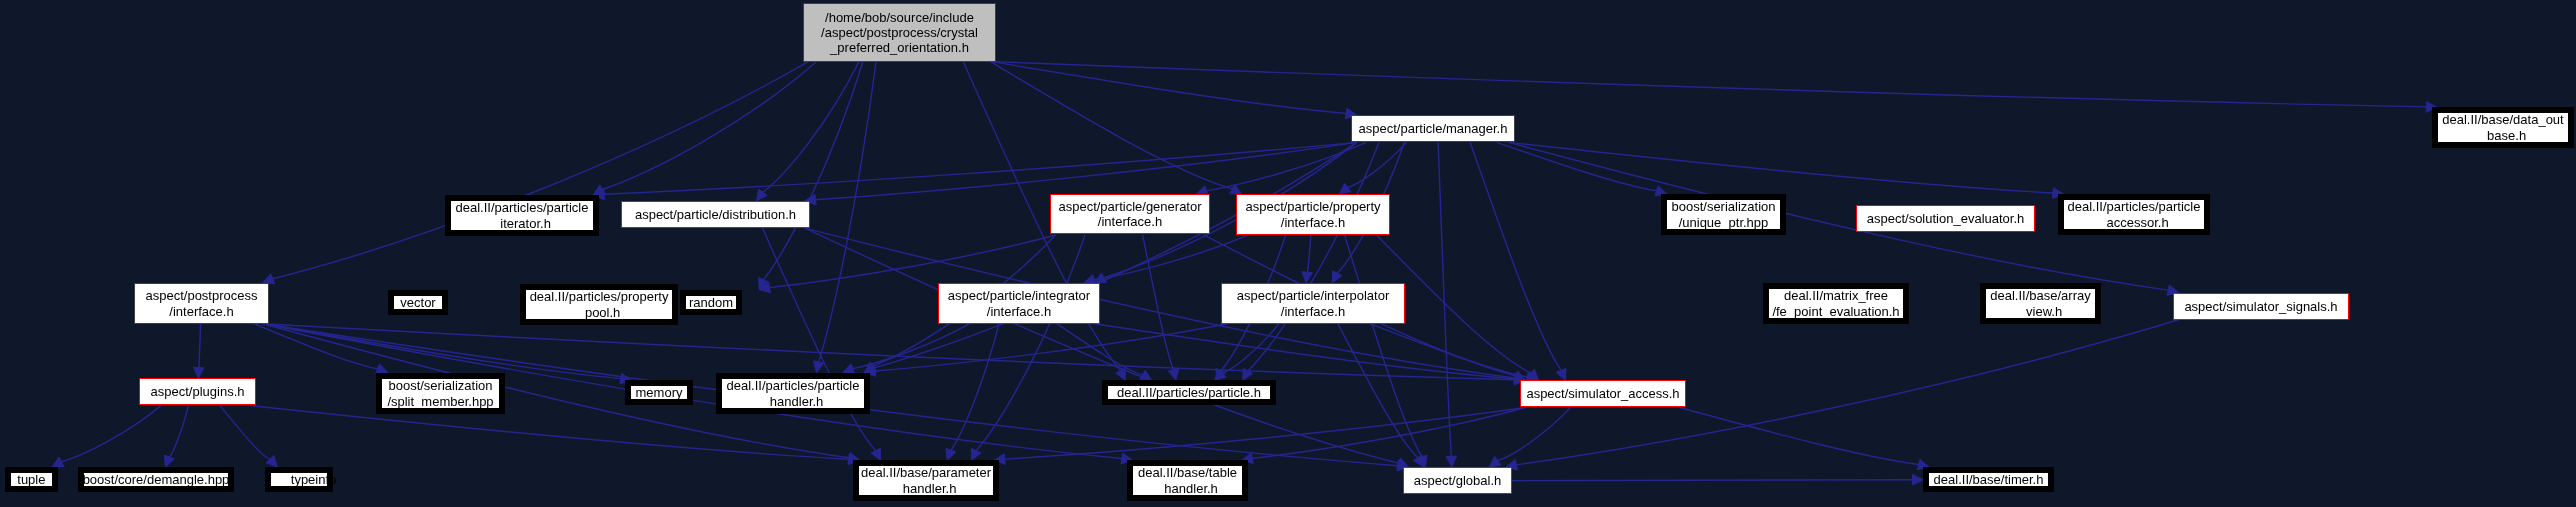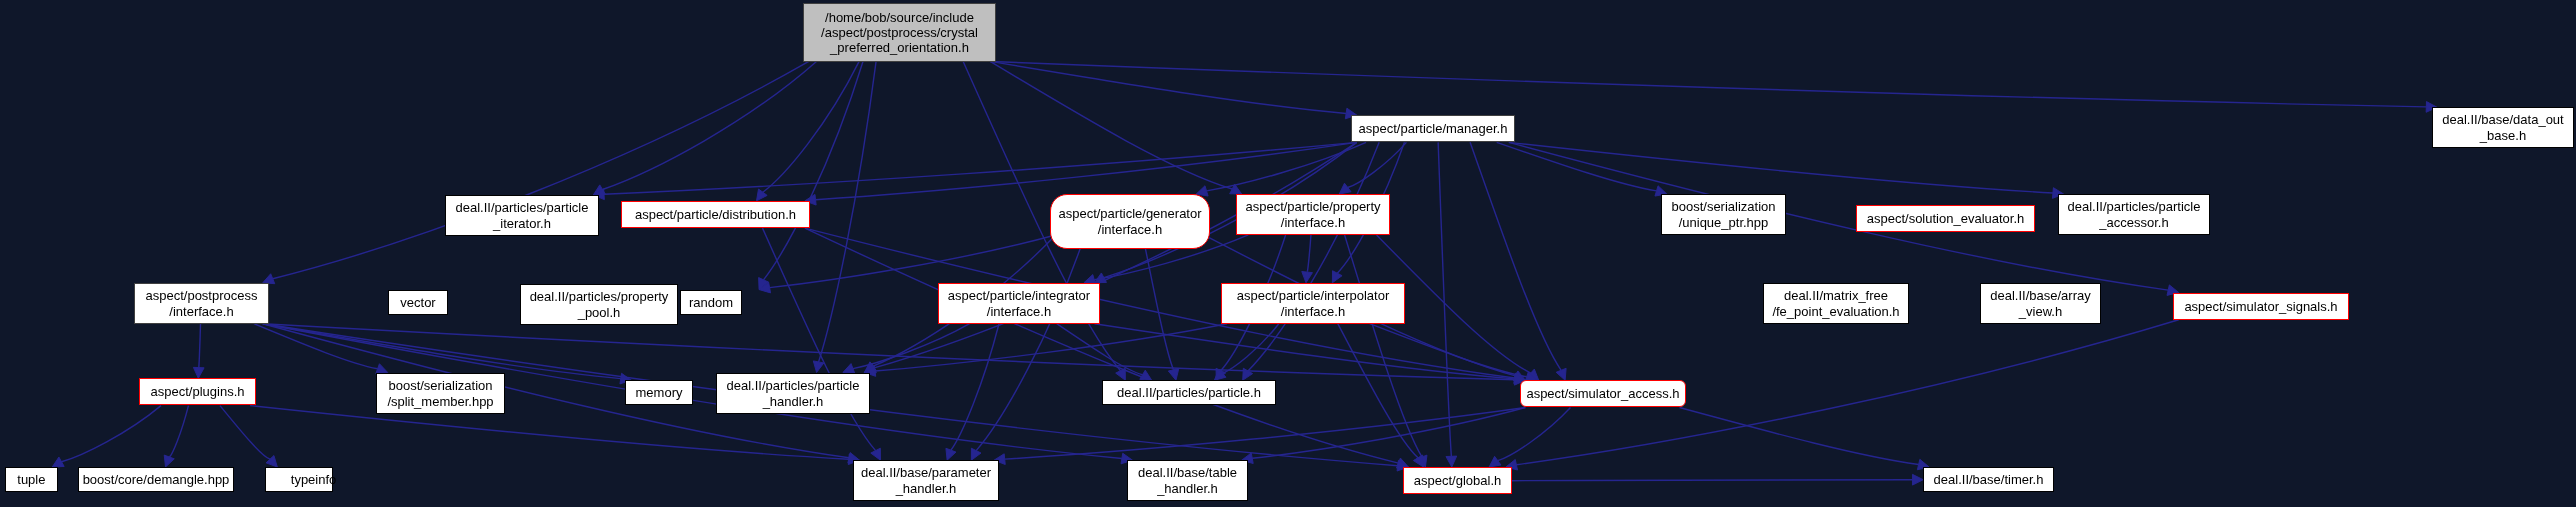--- a/index.html
+++ b/index.html
@@ -2,21 +2,21 @@
 <html><head>
 <meta charset="utf-8">
 <style>
   html,body{margin:0;padding:0;background:#ffffff;}
   #graph{position:relative;width:2576px;height:507px;background:#0f172a;
          font-family:"Liberation Sans","DejaVu Sans",sans-serif;overflow:hidden;}
   .node{position:absolute;box-sizing:border-box;display:flex;align-items:center;
         justify-content:center;text-align:center;background:#ffffff;
         font-size:13px;line-height:1.16;color:#000000;white-space:pre-line;
         padding:1px 3.9px;}
-  .node.gray{border:1px solid #000000;}
+  .node.gray{border:6px solid #000000;}
   .node.red{border:1.6px solid #ff0000;}
   .node.root{border:1.6px solid #404040;background:#bfbfbf;}
   .node.dark{border:1.6px solid #404040;}
   svg.edges{position:absolute;left:0;top:0;width:2576px;height:507px;
             pointer-events:none;}
   svg.edges path{fill:none;stroke:#25258f;stroke-width:1.45px;}
   svg.edges polygon{fill:#25258f;stroke:#25258f;stroke-width:1px;}
 </style>
 </head>
 <body>
@@ -147,21 +147,21 @@
   <div id="node-layer">
       <div class="node root" style="left: 803px; top: 2.9px; width: 193px; height: 59px;">/home/bob/source/include
 /aspect/postprocess/crystal
 _preferred_orientation.h</div>
       <div class="node dark" style="left: 1351px; top: 115px; width: 164px; height: 27px;">aspect/particle/manager.h</div>
       <div class="node gray" style="left: 2432px; top: 107px; width: 142px; height: 41px;">deal.II/base/data_out
 _base.h</div>
       <div class="node gray" style="left: 445px; top: 195px; width: 154px; height: 41px;">deal.II/particles/particle
 _iterator.h</div>
       <div class="node red" style="left: 621px; top: 201px; width: 189px; height: 27px;">aspect/particle/distribution.h</div>
-      <div class="node red" style="left: 1050px; top: 194px; width: 160px; height: 55px; border-radius: 17px;">aspect/particle/generator
+      <div class="node red" style="left: 1050px; top: 194px; width: 160px; height: 40px;">aspect/particle/generator
 /interface.h</div>
       <div class="node red" style="left: 1236px; top: 194px; width: 154px; height: 41px;">aspect/particle/property
 /interface.h</div>
       <div class="node gray" style="left: 1661px; top: 194px; width: 125px; height: 41px;">boost/serialization
 /unique_ptr.hpp</div>
       <div class="node red" style="left: 1856px; top: 205px; width: 179px; height: 27px;">aspect/solution_evaluator.h</div>
       <div class="node gray" style="left: 2058px; top: 194px; width: 152px; height: 41px;">deal.II/particles/particle
 _accessor.h</div>
       <div class="node dark" style="left: 134px; top: 283px; width: 135px; height: 41px;">aspect/postprocess
 /interface.h</div>
@@ -178,21 +178,21 @@
       <div class="node gray" style="left: 1980px; top: 283px; width: 121px; height: 41px;">deal.II/base/array
 _view.h</div>
       <div class="node red" style="left: 2173px; top: 293px; width: 176px; height: 27px;">aspect/simulator_signals.h</div>
       <div class="node red" style="left: 139px; top: 378px; width: 117px; height: 27px;">aspect/plugins.h</div>
       <div class="node gray" style="left: 376px; top: 373px; width: 129px; height: 41px;">boost/serialization
 /split_member.hpp</div>
       <div class="node gray" style="left: 625px; top: 380px; width: 68px; height: 25px;">memory</div>
       <div class="node gray" style="left: 716px; top: 373px; width: 154px; height: 41px;">deal.II/particles/particle
 _handler.h</div>
       <div class="node gray" style="left: 1102px; top: 380px; width: 174px; height: 25px;">deal.II/particles/particle.h</div>
-      <div class="node red" style="left: 1520px; top: 380px; width: 166px; height: 27px; border-radius: 6px;">aspect/simulator_access.h</div>
+      <div class="node red" style="left: 1520px; top: 380px; width: 166px; height: 27px;">aspect/simulator_access.h</div>
       <div class="node gray" style="left: 4.9px; top: 467px; width: 53px; height: 25px;">tuple</div>
       <div class="node gray" style="left: 78px; top: 467px; width: 156px; height: 25px;">boost/core/demangle.hpp</div>
       <div class="node gray" style="left: 265px; top: 467px; width: 68px; height: 25px; padding-left: 33px;">typeinfo</div>
       <div class="node gray" style="left: 853px; top: 460px; width: 146px; height: 41px;">deal.II/base/parameter
 _handler.h</div>
       <div class="node gray" style="left: 1127px; top: 460px; width: 121px; height: 41px;">deal.II/base/table
 _handler.h</div>
       <div class="node red" style="left: 1403px; top: 467px; width: 109px; height: 27px;">aspect/global.h</div>
       <div class="node gray" style="left: 1923px; top: 467px; width: 131px; height: 25px;">deal.II/base/timer.h</div>
     </div>

